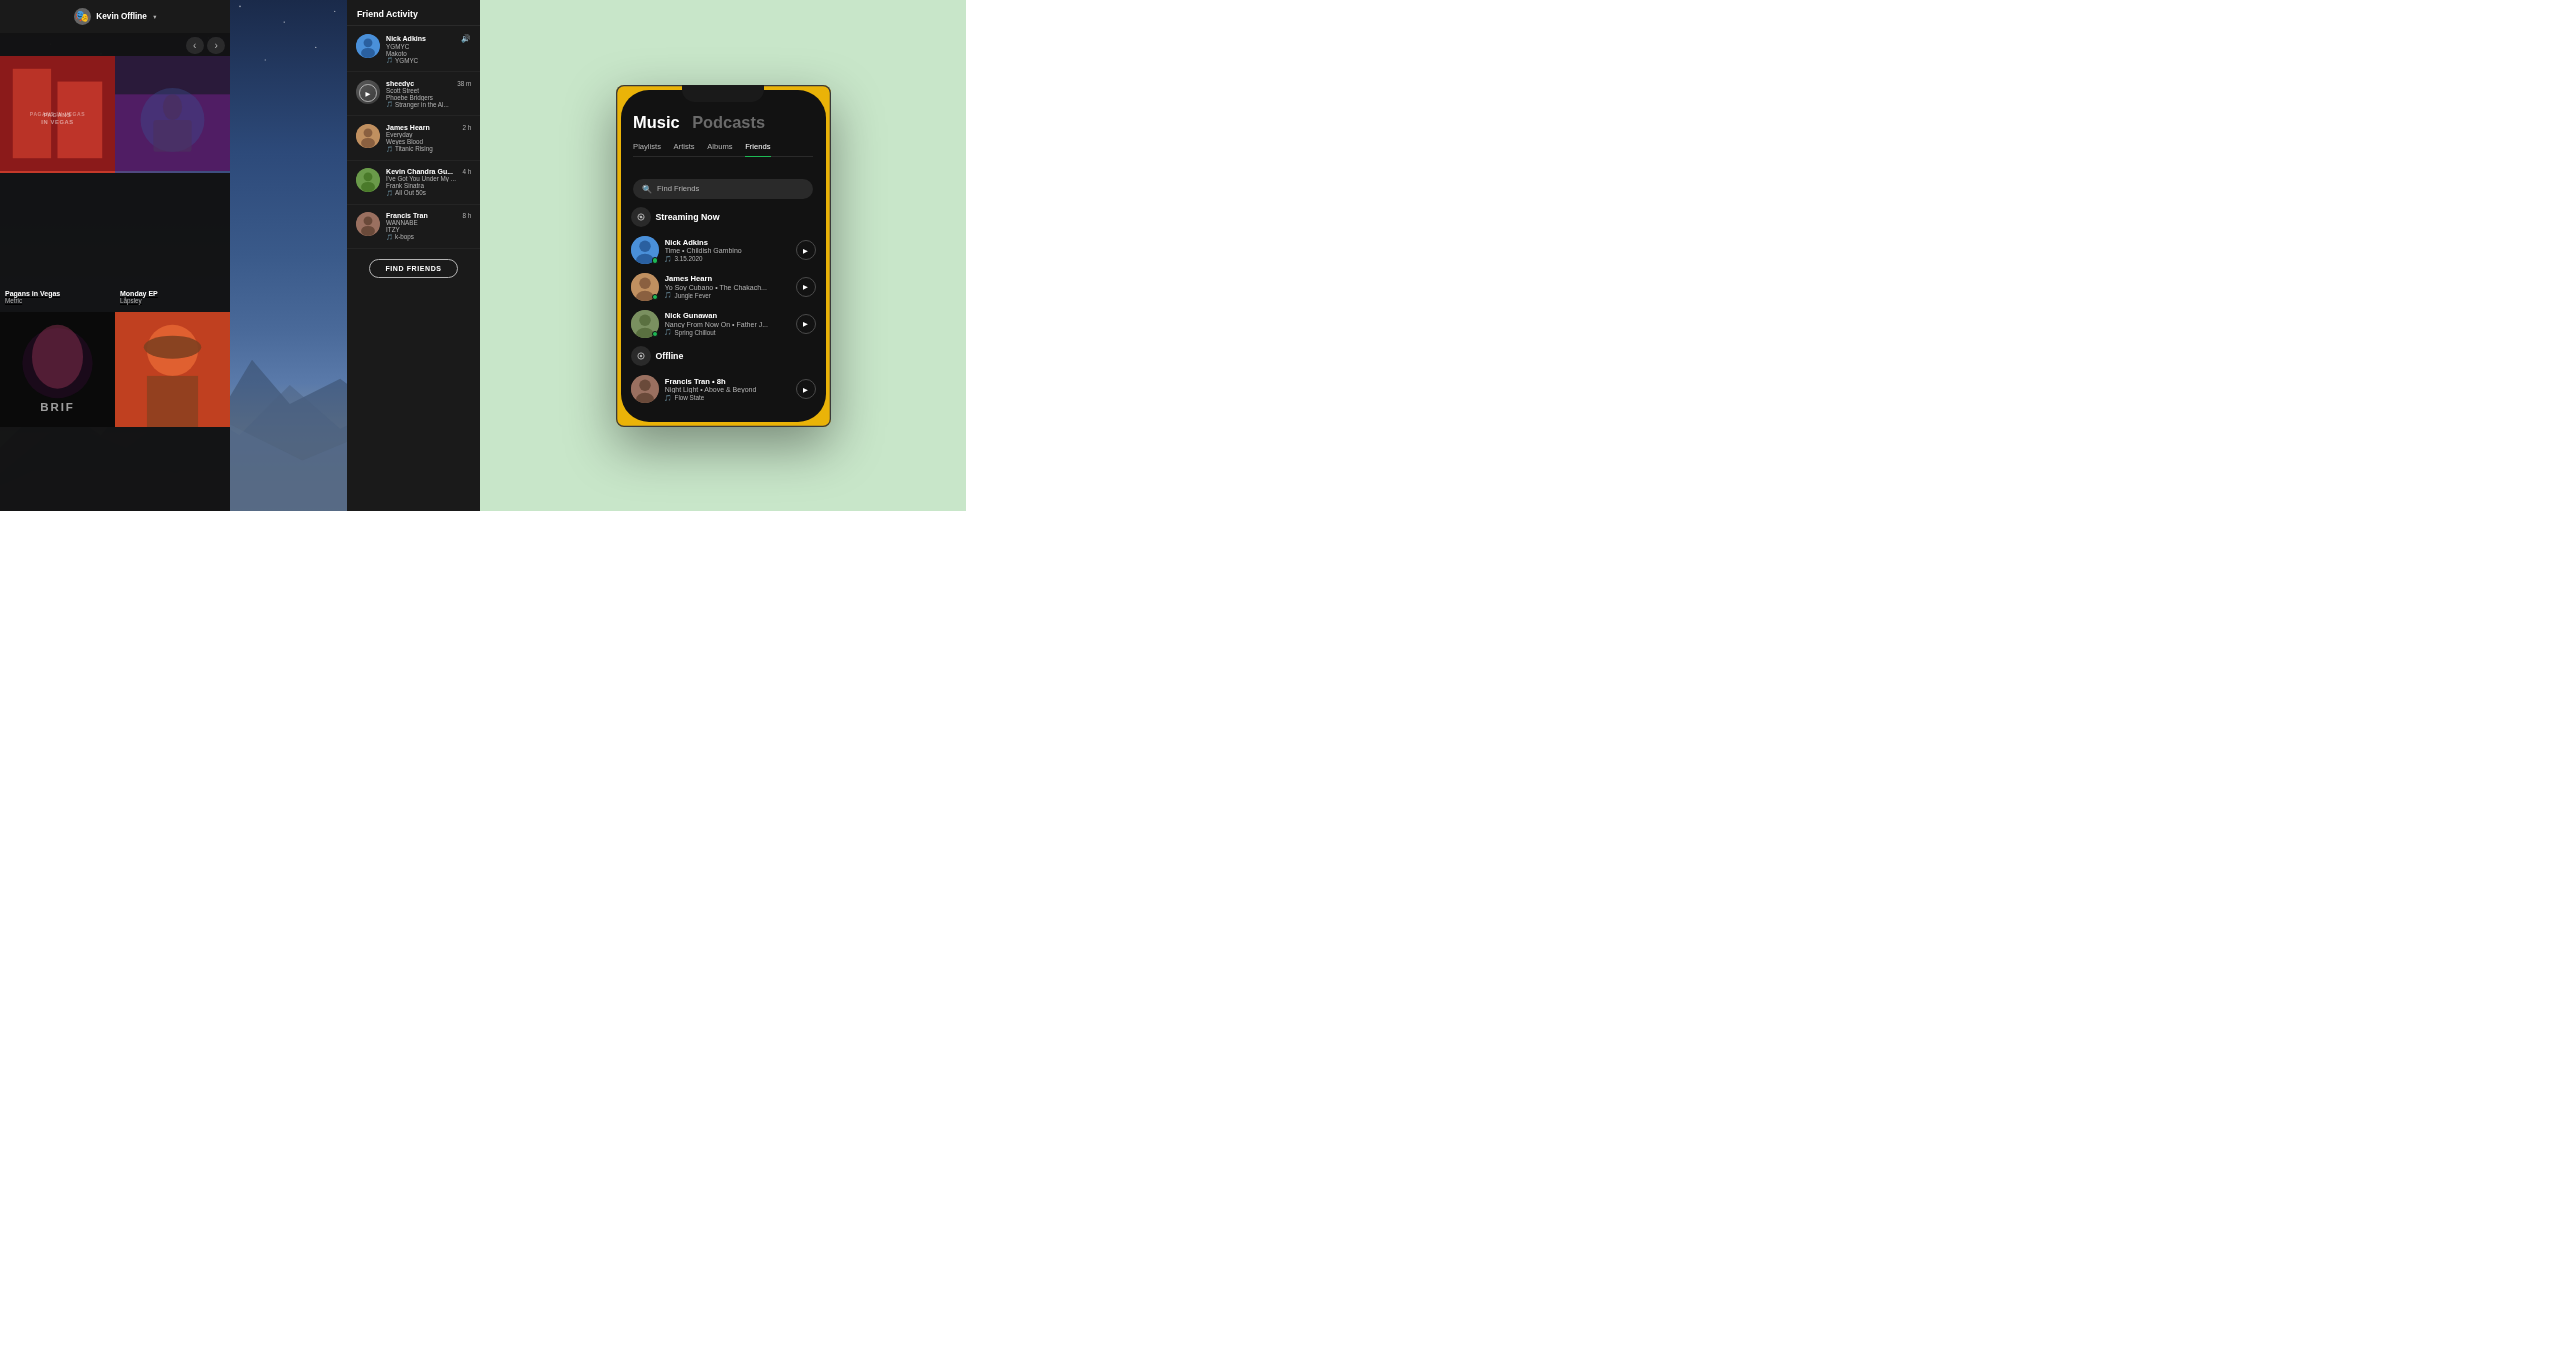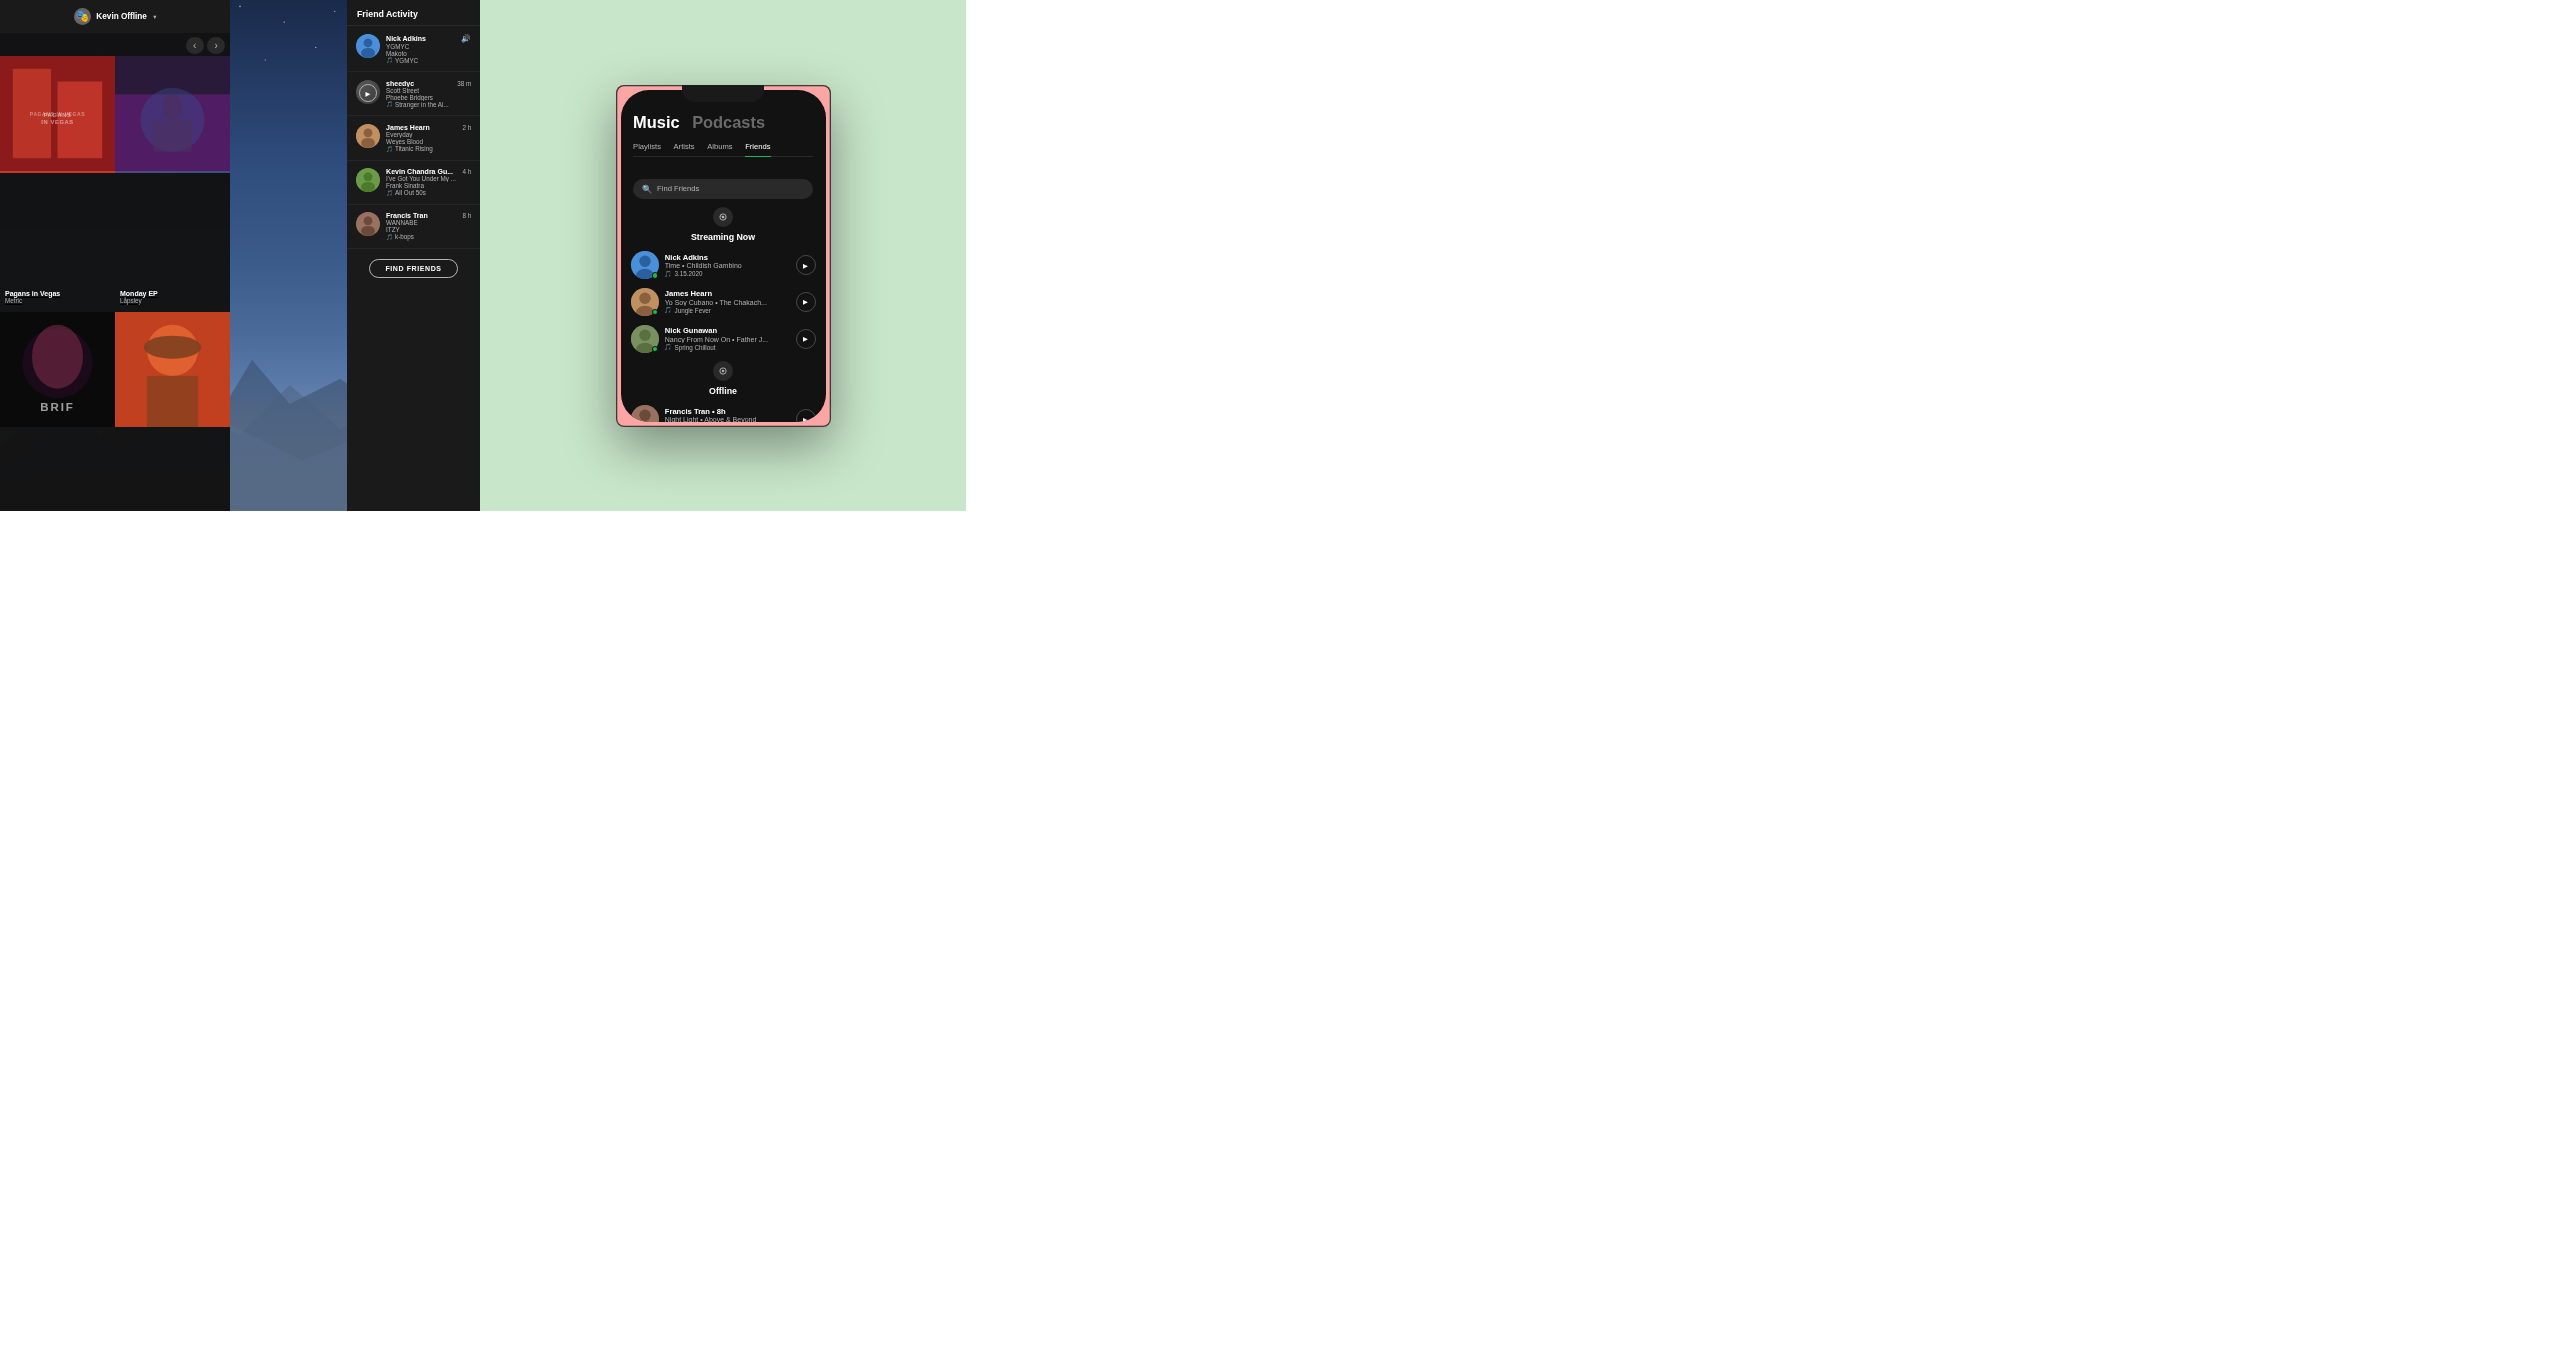--- a/index.html
+++ b/index.html
@@ -299,21 +299,21 @@
       display: flex;
       align-items: center;
       justify-content: center;
       position: relative;
     }
 
     
     .phone-frame {
       width: 215px;
       height: 342px;
-      background: #fca5a5;
+      background: #eab308;
       border-radius: 8px;
       position: relative;
       box-shadow: 0 19px 51px rgba(0,0,0,0.4), inset 0 0 0 1.3px #3a3a3a;
       overflow: hidden;
     }
 
     .phone-notch {
       position: absolute;
       top: 0;
       left: 50%;
@@ -404,21 +404,20 @@
       flex: 1;
       overflow-y: auto;
       padding: 8.8px 10px;
     }
 
     .phone-section-header {
       display: flex;
       align-items: center;
       gap: 5px;
       margin-bottom: 8.8px;
-      flex-direction: column;
     }
 
     .section-icon {
       width: 20px;
       height: 20px;
       border-radius: 50%;
       background: #2a2a2a;
       display: flex;
       align-items: center;
       justify-content: center;

